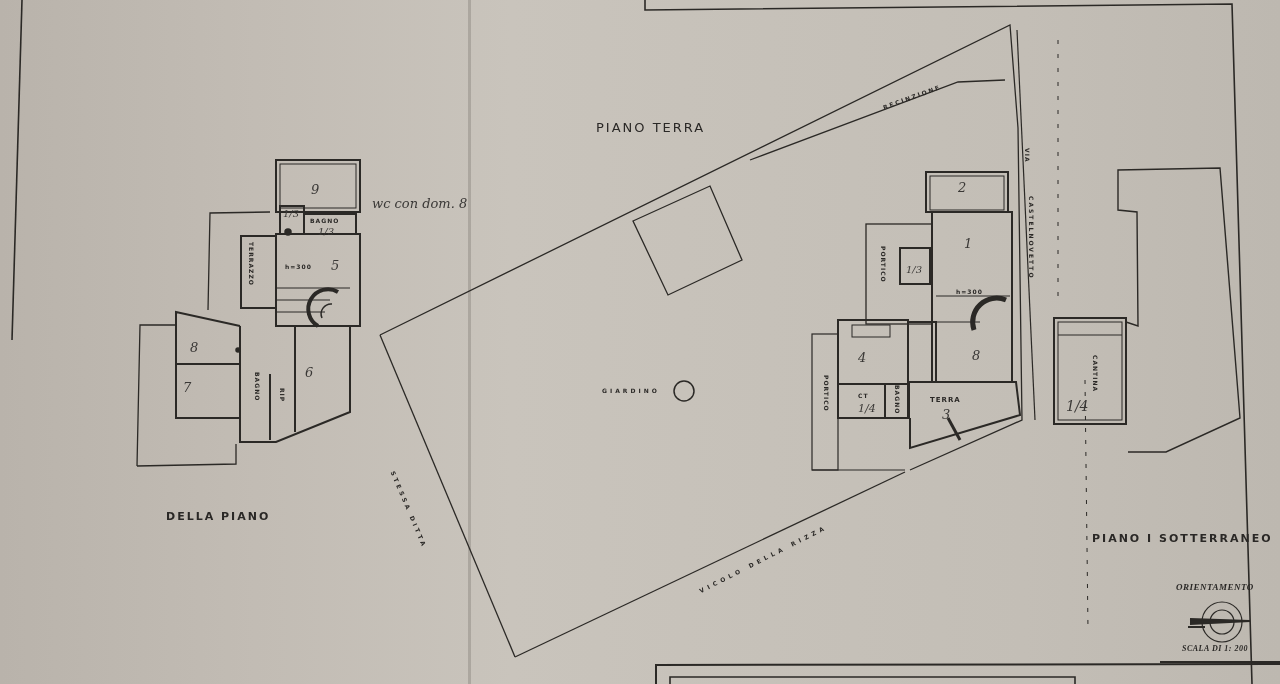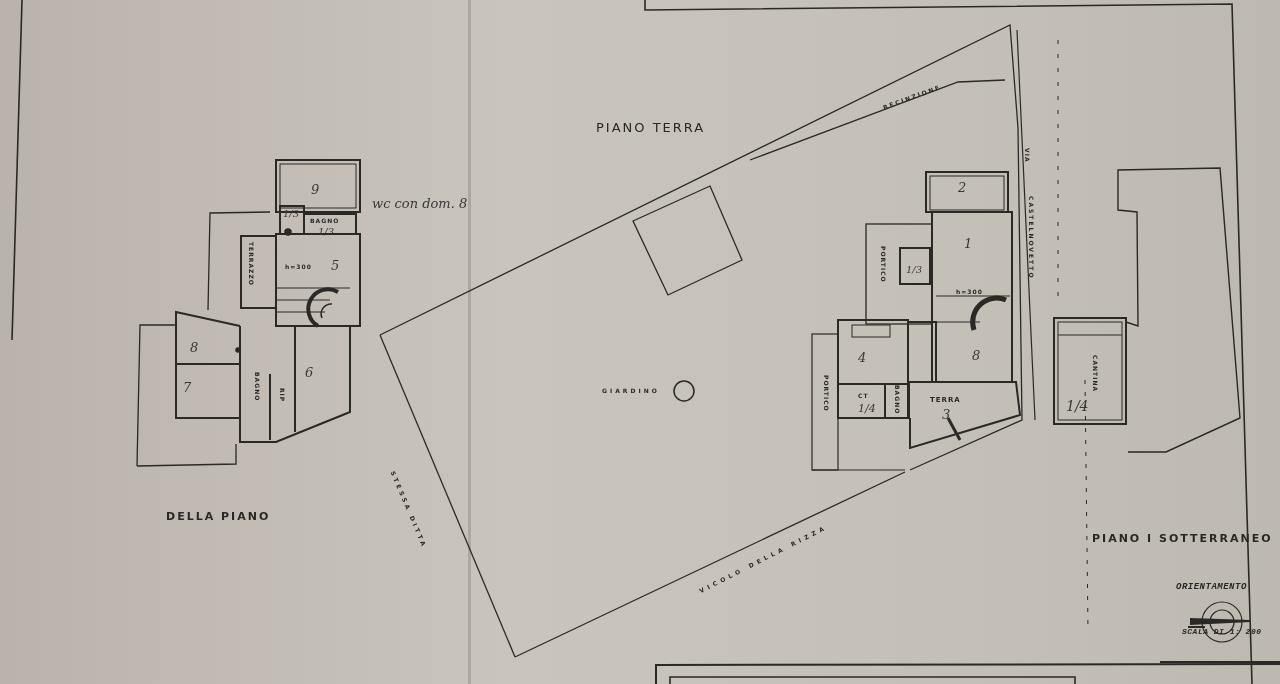--- a/index.html
+++ b/index.html
@@ -5,21 +5,21 @@
   html, body { margin:0; padding:0; }
   body {
     width:1280px; height:684px; overflow:hidden; position:relative;
     background: linear-gradient(90deg, #b9b3ab 0%, #c2bcb4 20%, #c9c4bc 40%, #c6c1b9 60%, #c3beb6 80%, #bdb8b0 100%);
     font-family: "Liberation Sans", sans-serif;
   }
   .lbl { position:absolute; color:#2a2826; font-size:13px; letter-spacing:2px; white-space:nowrap; font-family:"DejaVu Sans", sans-serif; }
   .lbl.big { font-size:11px; letter-spacing:2px; font-weight:bold; }
   .lbl.sm { font-size:7px; letter-spacing:1px; font-weight:bold; }
   .lbl.xs { font-size:6px; letter-spacing:1px; font-weight:bold; }
-  .serif { font-family:Liberation Mono, monospace; font-style:italic; font-weight:bold; letter-spacing:0.5px;text-align:center; }
+  .serif { font-family:Liberation Serif, serif; font-style:italic; font-weight:bold; letter-spacing:0.5px;text-align:center; }
   .hand { position:absolute; color:#3a3836; font-family:"DejaVu Serif", serif; font-style:italic; font-size:13px; white-space:nowrap; }
   svg.plan { position:absolute; left:0; top:0; }
   .fold { position:absolute; top:0; bottom:0; width:3px; background:rgba(120,115,108,0.35); }
 </style>
 </head>
 <body>
 
 <div class="fold" style="left:468px;"></div>
 
 <svg class="plan" width="1280" height="684" viewBox="0 0 1280 684">
@@ -147,13 +147,13 @@
 <div class="hand" style="left:1066px;top:398px;font-size:14px;">1/4</div>
 
 <div class="lbl xs" style="left:602px;top:387px;letter-spacing:3px;">GIARDINO</div>
 <div class="lbl xs" style="left:396px;top:470px;transform:rotate(67deg);transform-origin:left top;letter-spacing:3px;">STESSA DITTA</div>
 <div class="lbl xs" style="left:698px;top:588px;transform:rotate(-27deg);transform-origin:left top;letter-spacing:4px;">VICOLO DELLA RIZZA</div>
 <div class="lbl xs" style="left:1024px;top:148px;writing-mode:vertical-rl;">VIA</div>
 <div class="lbl xs" style="left:1028px;top:196px;writing-mode:vertical-rl;letter-spacing:2px;">CASTELNOVETTO</div>
 <div class="lbl xs" style="left:882px;top:104px;transform:rotate(-20deg);transform-origin:left top;letter-spacing:2px;">RECINZIONE</div>
 
 <div class="lbl serif" style="left:1176px;top:582px;font-size:9px;letter-spacing:0.5px;">ORIENTAMENTO</div>
-<div class="lbl serif" style="left:1182px;top:627px;font-size:8px;letter-spacing:0.5px;">SCALA DI 1: 200</div>
+<div class="lbl serif" style="left:1182px;top:644px;font-size:8px;letter-spacing:0.5px;">SCALA DI 1: 200</div>
 
 </body></html>

